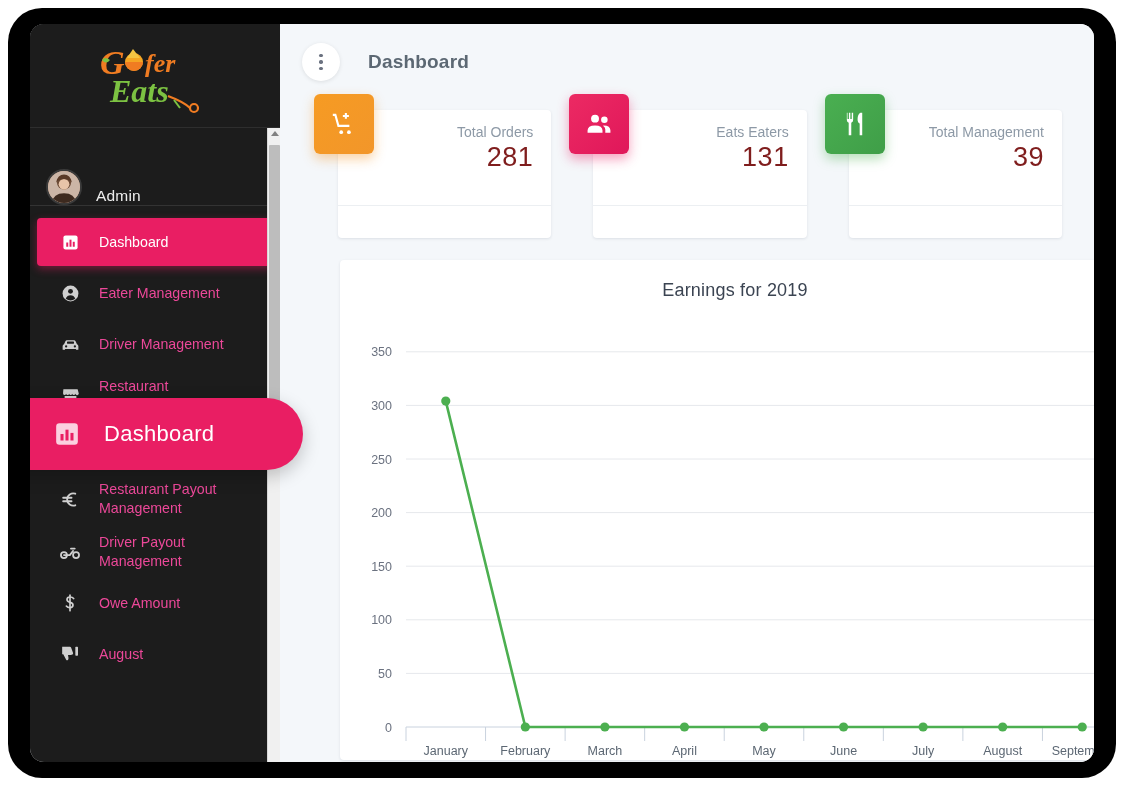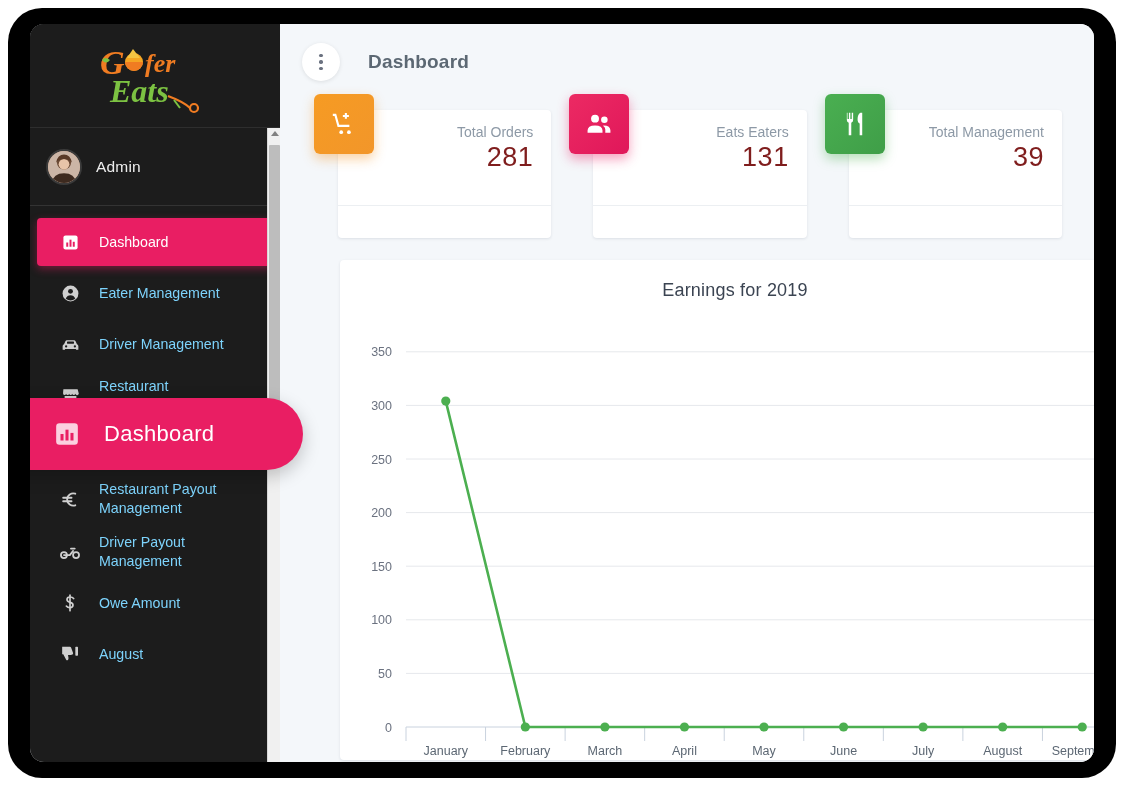--- a/index.html
+++ b/index.html
@@ -58,21 +58,21 @@
   .logo-wrap {
     position: relative;
     width: 118px;
     height: 76px;
   }
   .logo-svg { width: 118px; height: 76px; display:block; }
 
   .profile-row {
     height: 78px;
     display: flex;
-    align-items: center;
+    align-items: flex-end;
     padding: 0 0 0 16px;
     border-bottom: 1px solid #333333;
   }
   .avatar {
     width: 36px; height: 36px; border-radius: 50%;
     overflow: hidden; flex: 0 0 36px;
     background: #b98a70;
     border: 2px solid #3a3a3a;
     position: relative;
   }
@@ -85,21 +85,21 @@
   }
 
   .nav-list { padding-top: 9px; }
 
   .nav-item {
     display: flex;
     align-items: center;
     min-height: 48px;
     padding: 6px 10px 6px 18px;
     margin: 3px 7px;
-    color: #7dd3fc;
+    color: #ec4899;
     font-size: 14.2px;
     border-radius: 4px;
     cursor: pointer;
     line-height: 1.32;
   }
   .nav-item .nav-ico {
     flex: 0 0 30px;
     width: 30px;
     display: flex;
     align-items: center;

